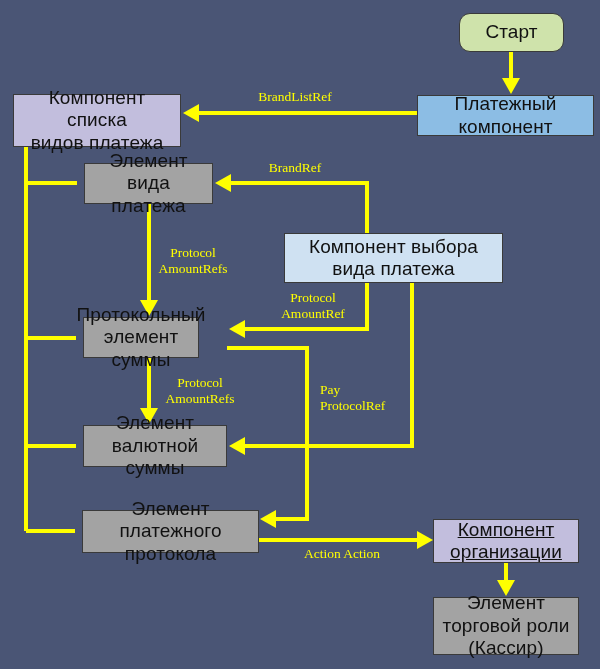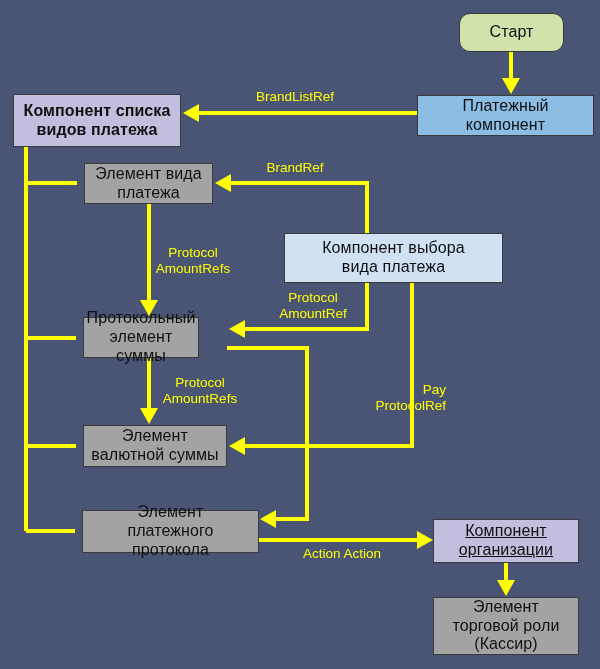--- a/index.html
+++ b/index.html
@@ -30,37 +30,37 @@
   .node-box {
     position: absolute;
     box-sizing: border-box;
     border: 1px solid #3a3a3a;
     display: flex;
     align-items: center;
     justify-content: center;
     text-align: center;
     color: #111111;
     font-family: "Liberation Sans", sans-serif;
-    font-size: 16px;
+    font-size: 19px;
     line-height: 1.18;
     letter-spacing: 0.1px;
     z-index: 3;
     user-select: none;
   }
   .node-box span { display: block; padding: 0 4px; }
   .fill-green  { background: #cfe3ab; }
   .fill-blue   { background: #8cbde4; }
   .fill-ltblue { background: #cfe1f2; }
   .fill-purple { background: #c2bedd; }
   .fill-cream  { background: #a3a3a3; }
   .rounded { border-radius: 11px; }
   .edge-label {
     position: absolute;
     color: #ffff00;
-    font-family: Liberation Sans, sans-serif;
+    font-family: Liberation Serif, serif;
     font-size: 13.5px;
     line-height: 1.16;
     text-align: center;
     white-space: pre;
     z-index: 4;
     user-select: none;
   }
 </style>
 </head>
 <body>
@@ -95,21 +95,21 @@
       </g>
   </svg>
 
   <div id="nodes-layer">
       <div class="node-box fill-green rounded" style="left: 459px; top: 13px; width: 105px; height: 39px;">
         <span>Старт</span>
       </div>
       <div class="node-box fill-blue" style="left: 417px; top: 95px; width: 177px; height: 41px;">
         <span>Платежный компонент</span>
       </div>
-      <div class="node-box fill-purple" style="left: 13px; top: 94px; width: 168px; height: 53px; font-weight: bold;">
+      <div class="node-box fill-purple" style="left: 13px; top: 94px; width: 168px; height: 53px;">
         <span>Компонент списка<br>видов платежа</span>
       </div>
       <div class="node-box fill-cream" style="left: 84px; top: 163px; width: 129px; height: 41px;">
         <span>Элемент вида<br>платежа</span>
       </div>
       <div class="node-box fill-ltblue" style="left: 284px; top: 233px; width: 219px; height: 50px;">
         <span>Компонент выбора<br>вида платежа</span>
       </div>
       <div class="node-box fill-cream" style="left: 83px; top: 317px; width: 116px; height: 41px;">
         <span>Протокольный<br>элемент суммы</span>
@@ -129,18 +129,18 @@
     </div>
   <div id="labels-layer">
       <div class="edge-label" style="left: 235px; top: 89px; width: 120px; text-align: center;">BrandListRef</div>
       <div class="edge-label" style="left: 245px; top: 160px; width: 100px; text-align: center;">BrandRef</div>
       <div class="edge-label" style="left: 133px; top: 245px; width: 120px; text-align: center;">Protocol
 AmountRefs</div>
       <div class="edge-label" style="left: 258px; top: 290px; width: 110px; text-align: center;">Protocol
 AmountRef</div>
       <div class="edge-label" style="left: 140px; top: 375px; width: 120px; text-align: center;">Protocol
 AmountRefs</div>
-      <div class="edge-label" style="left: 336px; top: 382px; width: 110px; text-align: right;">Pay
+      <div class="edge-label" style="left: 320px; top: 382px; width: 110px; text-align: left;">Pay
 ProtocolRef</div>
       <div class="edge-label" style="left: 282px; top: 546px; width: 120px; text-align: center;">Action Action</div>
     </div>
 
 </div>
 
 </body></html>

